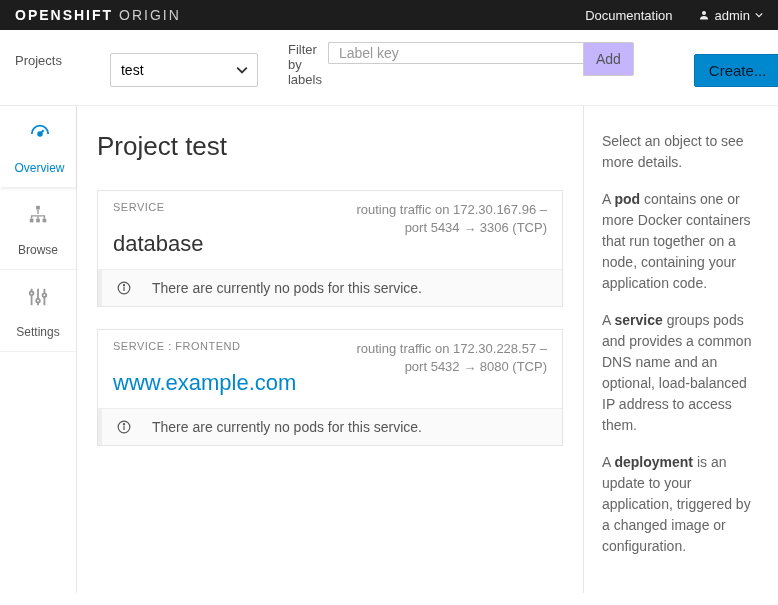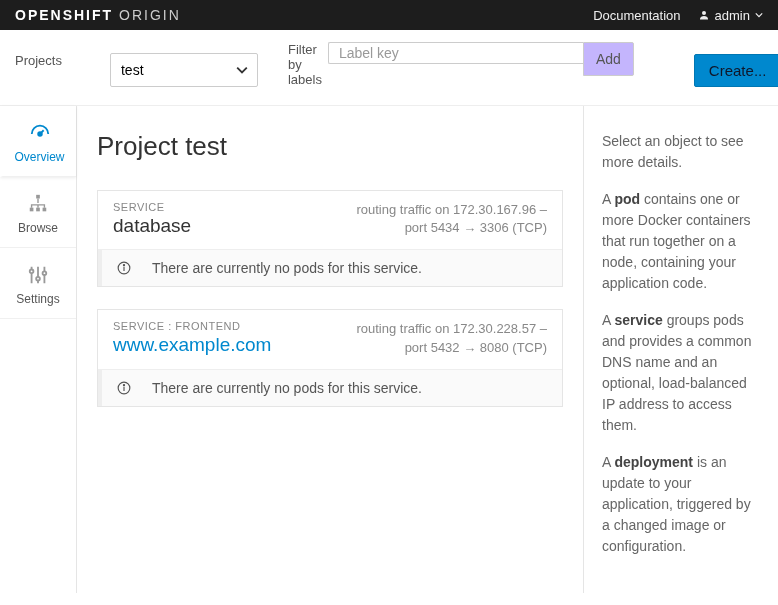--- a/index.html
+++ b/index.html
@@ -3,54 +3,54 @@
   <meta charset="utf-8">
   <style>
     * { box-sizing: border-box; margin: 0; padding: 0; }
     body { font-family: "Helvetica Neue", Helvetica, Arial, sans-serif; font-size: 14px; color: #333; background: #fff; width: 778px; }
     
     
     .navbar { background: #1d1d1d; color: #fff; height: 30px; display: flex; align-items: center; padding: 0 15px; }
     .navbar-brand { font-size: 14px; letter-spacing: 2px; flex: 1; }
     .navbar-brand .bold { font-weight: 700; }
     .navbar-brand .light { font-weight: 300; color: #ccc; }
-    .navbar-link { color: #eee; text-decoration: none; margin-left: 17px; cursor: pointer; font-size: 13px; display: inline-flex; align-items: center; gap: 5px; }
+    .navbar-link { color: #eee; text-decoration: none; margin-left: 25px; cursor: pointer; font-size: 13px; display: inline-flex; align-items: center; gap: 5px; }
     
     
     .filterbar { padding: 12px 15px 18px; display: flex; align-items: flex-end; gap: 30px; border-bottom: 1px solid #eee; }
     .filter-group { display: flex; flex-direction: row; gap: 6px; }
     .filter-group label { font-size: 13px; color: #555; }
     .select-wrap { position: relative; width: 190px; padding-left: 42px; }
     .select-wrap select { width: 100%; height: 34px; padding: 6px 28px 6px 10px; border: 1px solid #ccc; border-radius: 2px; background: #fff; font-size: 14px; appearance: none; cursor: pointer; }
     .select-wrap .chev { position: absolute; right: 10px; top: 50%; transform: translateY(-50%); pointer-events: none; }
     .input-group { display: flex; }
     .input-group input { width: 255px; height: 22px; padding: 6px 10px; border: 1px solid #ccc; border-right: none; border-radius: 2px 0 0 2px; font-size: 14px; }
     .input-group input::placeholder { color: #999; }
     .input-group button { height: 34px; padding: 0 12px; border: 1px solid #ccc; background: #c4b5fd; cursor: pointer; border-radius: 0 2px 2px 0; font-size: 14px; color: #555; }
     .spacer { flex: 1; }
     .btn-primary { background: #0088ce; color: #0f172a; border: 1px solid #0077b3; padding: 7px 14px; font-size: 15px; border-radius: 2px; cursor: pointer; font-weight: 500; }
     
     
     .body-row { display: flex; }
     
     
     .leftnav { width: 77px; background: #fff; border-right: 1px solid #e5e5e5; display: flex; flex-direction: column; }
-    .leftnav-item { display: flex; flex-direction: column; align-items: center; justify-content: center; padding: 16px 4px 12px; gap: 6px; cursor: pointer; border-bottom: 1px solid #f0f0f0; color: #555; font-size: 12px; }
+    .leftnav-item { display: flex; flex-direction: column; align-items: center; justify-content: center; padding: 16px 4px 12px; gap: 17px; cursor: pointer; border-bottom: 1px solid #f0f0f0; color: #555; font-size: 12px; }
     .leftnav-item.active { background: #fff; color: #0088ce; box-shadow: 0 1px 3px rgba(0,0,0,0.08); border-left: 3px solid #fff; }
     .leftnav-item .icon { color: #888; }
     .leftnav-item.active .icon { color: #0088ce; }
     
     
     .main { flex: 1; padding: 25px 20px; min-width: 0; }
     .page-title { font-size: 26px; font-weight: 300; color: #333; margin-bottom: 28px; }
     
     .service-card { border: 1px solid #e5e5e5; background: #fff; margin-bottom: 22px; }
     .service-head { padding: 10px 15px 12px; display: flex; justify-content: space-between; align-items: flex-start; }
     .service-label { font-size: 11px; color: #888; letter-spacing: 0.5px; }
-    .service-name { font-size: 19px; color: #333; margin-top: 2px; }
+    .service-name { font-size: 22px; color: #333; margin-top: 18px; }
     .service-name.link { color: #0088ce; cursor: pointer; }
     .service-route { text-align: right; color: #888; font-size: 13px; line-height: 1.4; }
     .service-pods { background: #fafafa; border-top: 1px solid #eee; padding: 10px 15px; color: #555; font-size: 14px; display: flex; align-items: center; gap: 21px; border-left: 4px solid #eee; margin: 0 0 0 0; }
     
     
     .details { width: 195px; border-left: 1px solid #e5e5e5; padding: 25px 18px 20px; background: #fff; }
     .details h3 { font-size: 15px; font-weight: 400; color: #333; margin-bottom: 40px; }
     .details p { font-size: 14px; color: #666; line-height: 1.5; margin-bottom: 16px; }
     .details p strong { color: #444; }
     

